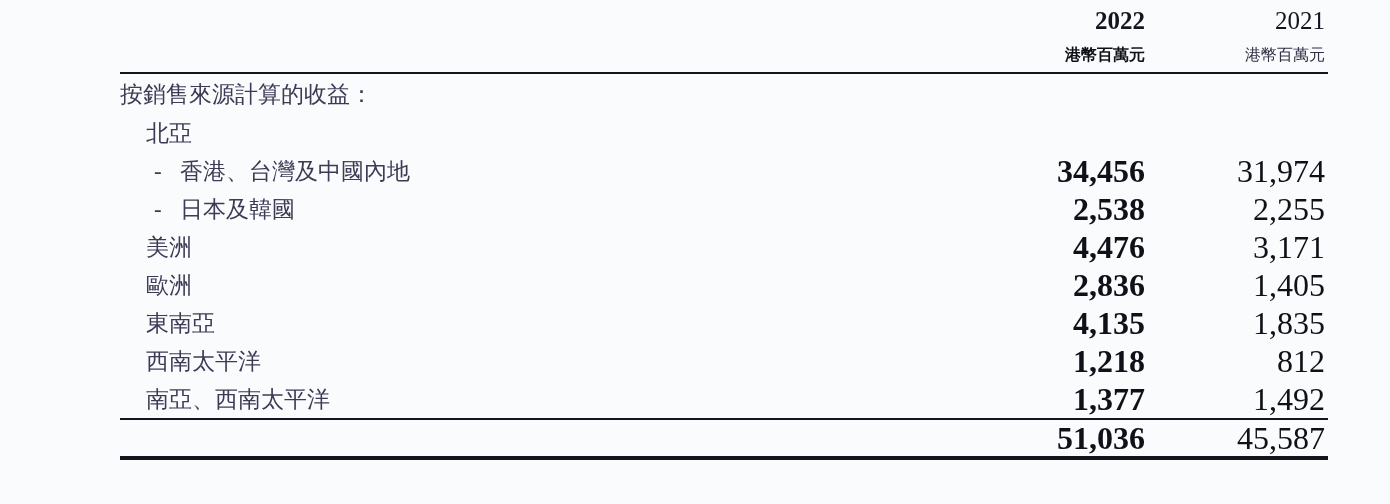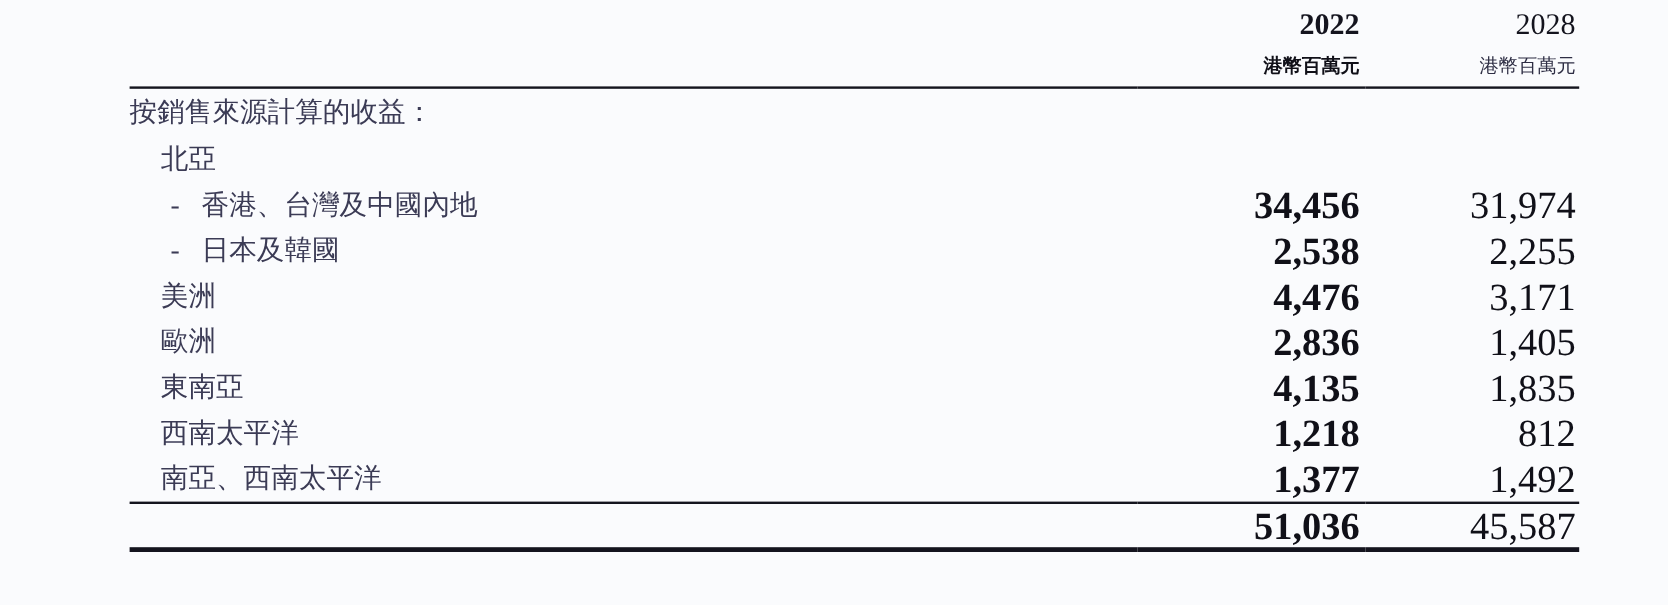--- a/index.html
+++ b/index.html
@@ -17,21 +17,21 @@
   .page {
     position: relative;
     width: 1390px;
     height: 504px;
     background: #fafbfd;
   }
 
   
   .fin-table {
     position: absolute;
-    left: 108px;
+    left: 120px;
     top: 6px;
     width: 1208px;
     border-collapse: collapse;
     table-layout: fixed;
   }
 
   .col-label  { width: 840px; }
   .col-cur    { width: 190px; }
   .col-prev   { width: 178px; }
 
@@ -146,21 +146,21 @@
     <colgroup>
       <col class="col-label">
       <col class="col-cur">
       <col class="col-prev">
     </colgroup>
     <tbody>
 
       <tr class="hdr-year">
         <td></td>
         <td class="year-cur">2022</td>
-        <td class="year-prev">2028</td>
+        <td class="year-prev">2021</td>
       </tr>
 
       <tr class="hdr-unit">
         <td></td>
         <td class="unit-cur">港幣百萬元</td>
         <td class="unit-prev">港幣百萬元</td>
       </tr>
 
       <tr class="rule-row">
         <td class="rule-top" colspan="3"></td>

